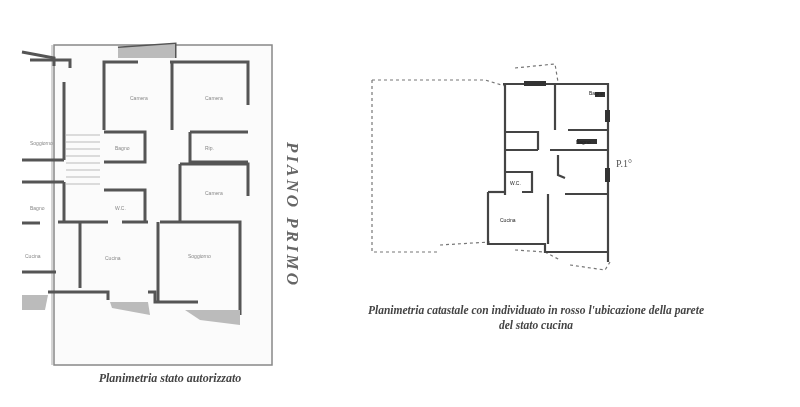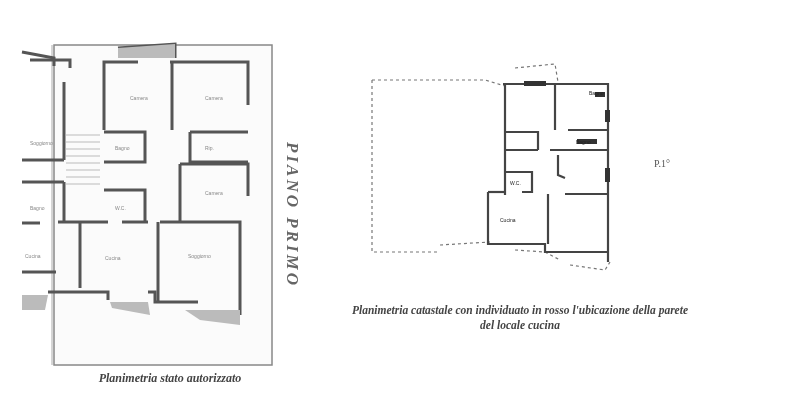--- a/index.html
+++ b/index.html
@@ -1,24 +1,24 @@
 <!DOCTYPE html>
 <html><head>
 <meta charset="utf-8">
 <style>
   html,body{margin:0;padding:0;background:#ffffff;}
   body{width:800px;height:407px;position:relative;overflow:hidden;font-family:"Liberation Serif",serif;}
   .plan-left{position:absolute;left:0;top:40px;width:310px;height:330px;}
   .plan-right{position:absolute;left:360px;top:60px;width:330px;height:220px;}
   .caption{position:absolute;font-style:italic;color:#333;text-align:center;font-family:"Liberation Serif",serif;}
   .cap-left{left:70px;top:371px;width:200px;font-size:12px;font-weight:bold;color:#444;text-align:center;}
-  .cap-right{left:305px;top:303px;width:430px;font-size:11.5px;line-height:15px;font-weight:bold;color:#444;text-align:center;}
+  .cap-right{left:321px;top:303px;width:430px;font-size:11.5px;line-height:15px;font-weight:bold;color:#444;text-align:center;}
   .vert{position:absolute;left:272px;top:150px;width:40px;height:130px;}
   .vert span{position:absolute;left:50%;top:50%;transform:translate(-50%,-50%) rotate(90deg);white-space:nowrap;font-size:17px;font-style:italic;font-weight:bold;color:#666;letter-spacing:3px;}
-  .nlabel{position:absolute;left:654px;top:158px;font-size:10px;color:#555;}
+  .nlabel{position:absolute;left:616px;top:158px;font-size:10px;color:#555;}
   svg text{font-family:"Liberation Sans",sans-serif;}
 </style>
 </head>
 <body>
 
 <div class="plan-left">
   <svg width="310" height="330" viewBox="0 0 310 330">
 
     <rect x="54" y="5" width="218" height="320" fill="#fbfbfb" stroke="#888" stroke-width="1.5"></rect>
     <line x1="52" y1="5" x2="52" y2="325" stroke="#aaa" stroke-width="1"></line>
@@ -131,14 +131,14 @@
       <text x="150" y="125">W.C.</text>
       <text x="140" y="162">Cucina</text>
     </g>
   </svg>
 </div>
 
 <div class="nlabel">P.1°</div>
 
 <div class="caption cap-right">
   <div>Planimetria catastale con individuato in rosso l'ubicazione della parete</div>
-  <div>del locale cucina</div>
+  <div>del stato cucina</div>
 </div>
 
 </body></html>

